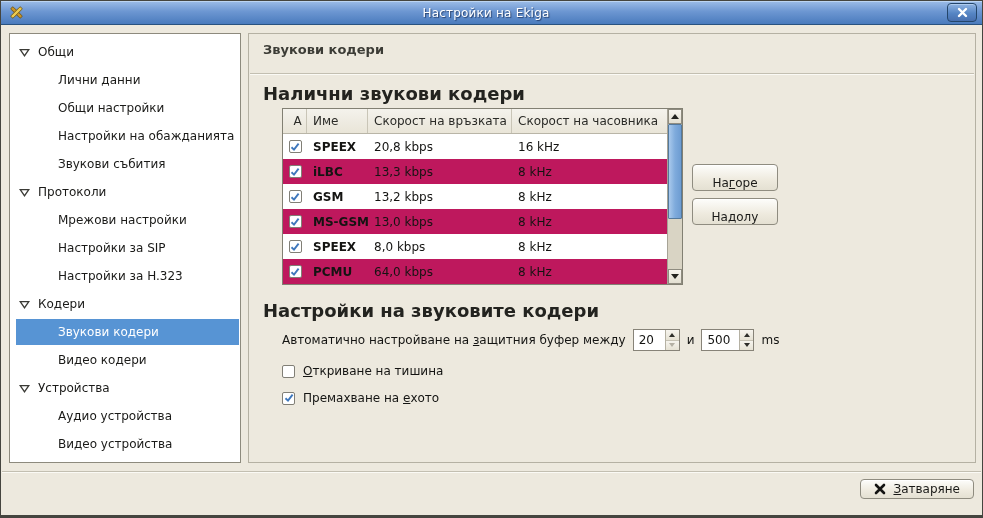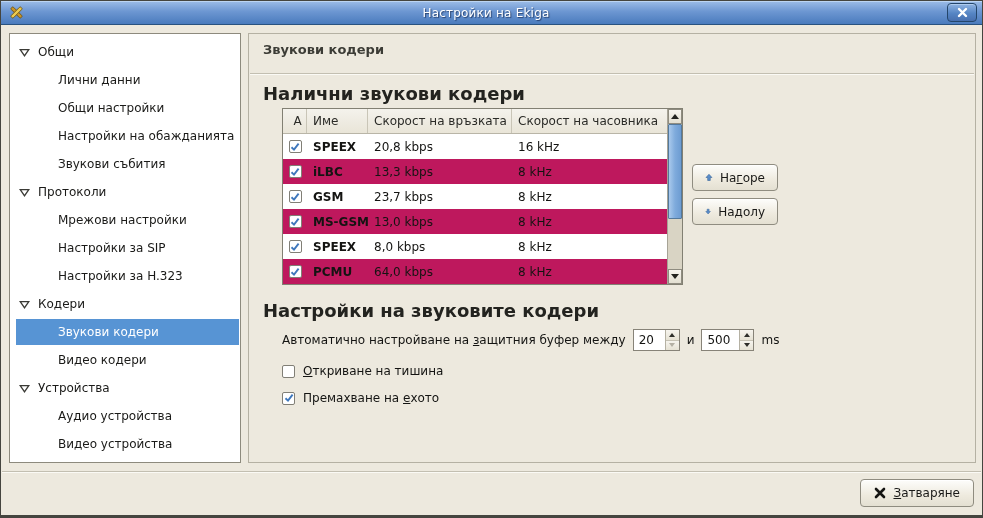--- a/index.html
+++ b/index.html
@@ -59,38 +59,38 @@
   .vs-btn.up{top:0;} .vs-btn.down{bottom:0;}
   .tri-up{width:0;height:0;border-left:4px solid transparent;border-right:4px solid transparent;border-bottom:5px solid #23231f;}
   .tri-down{width:0;height:0;border-left:4px solid transparent;border-right:4px solid transparent;border-top:5px solid #23231f;}
   .vs-thumb{position:absolute;left:0;right:0;top:15px;height:95px;border:1px solid #54799c;border-radius:1px;
     background:linear-gradient(90deg,#a9c9ec,#7fabdc 50%,#6d9cd2);}
   
   .btn{display:inline-flex;align-items:center;gap:7px;background:linear-gradient(#fdfdfb,#eeeade 60%,#e4e0d2);
     border:1px solid #8f8c80;border-radius:4px;font-size:12px;color:#1a1a18;padding:4px 12px;height:27px;cursor:default;
     box-shadow:inset 0 1px 0 #fff;}
   .move-buttons{position:absolute;left:443px;top:130px;display:flex;flex-direction:column;gap:7px;}
-  .move-buttons .btn{width:86px;justify-content:flex-start;}
+  .move-buttons .btn{width:86px;justify-content:flex-start;flex-direction:column;}
   .mn{text-decoration:underline;}
   
   .jitter-row{position:absolute;left:33px;top:295px;display:flex;align-items:center;gap:7px;font-size:12px;color:#141412;}
   .spin{display:flex;height:22px;border:1px solid #878378;background:#fff;}
   .spin .val{font-size:12px;padding:3px 2px 0 5px;color:#141412;}
   .spin.w1{width:47px;} .spin.w2{width:53px;}
   .spin .val{flex:1;}
   .spin-arrows{width:14px;border-left:1px solid #b5b1a3;display:flex;flex-direction:column;}
   .spin-arrows .sa{flex:1;display:flex;align-items:center;justify-content:center;background:linear-gradient(#f6f4ee,#e6e2d4);}
   .spin-arrows .sa.top{border-bottom:1px solid #c5c1b3;}
   .sa .t-up{width:0;height:0;border-left:3px solid transparent;border-right:3px solid transparent;border-bottom:4px solid #2e2e2a;}
   .sa .t-down{width:0;height:0;border-left:3px solid transparent;border-right:3px solid transparent;border-top:4px solid #2e2e2a;}
   .sa .t-down.dis{border-top-color:#b4b0a4;}
   .check-row{position:absolute;left:33px;display:flex;align-items:center;gap:8px;font-size:12px;color:#141412;}
   
   .footer-sep{position:absolute;left:1px;right:1px;top:470px;height:2px;border-top:1px solid #c3bfb1;border-bottom:1px solid #fbfaf5;}
-  .close-btn{position:absolute;right:8px;top:478px;height:28px;padding:4px 13px;}
+  .close-btn{position:absolute;right:8px;top:478px;height:20px;padding:4px 13px;}
 </style>
 </head>
 <body>
 
 <div class="window">
 
   <div class="titlebar">
     <svg class="app-icon" viewBox="0 0 16 16">
       <rect x="1.5" y="6.5" width="13" height="3" rx="1.2" transform="rotate(45 8 8)" fill="#c89428" stroke="#6e5410" stroke-width="0.8"></rect>
       <rect x="1.5" y="6.5" width="13" height="3" rx="1.2" transform="rotate(-45 8 8)" fill="#ecc94e" stroke="#6e5410" stroke-width="0.8"></rect>
@@ -217,21 +217,21 @@
         </div>
         <div class="ct-row">
           <div class="cell c0">
               <span class="cb">
                 <svg width="10" height="10" viewBox="0 0 10 10">
                   <path d="M1.5 5.2 L4 7.6 L8.6 1.6" stroke="#3e77bc" stroke-width="1.9" fill="none"></path>
                 </svg>
               </span>
             </div>
           <div class="cell c1">GSM</div>
-          <div class="cell c2">23,7 kbps</div>
+          <div class="cell c2">13,2 kbps</div>
           <div class="cell c3">8 kHz</div>
         </div>
         <div class="ct-row alt">
           <div class="cell c0">
               <span class="cb">
                 <svg width="10" height="10" viewBox="0 0 10 10">
                   <path d="M1.5 5.2 L4 7.6 L8.6 1.6" stroke="#3e77bc" stroke-width="1.9" fill="none"></path>
                 </svg>
               </span>
             </div>

